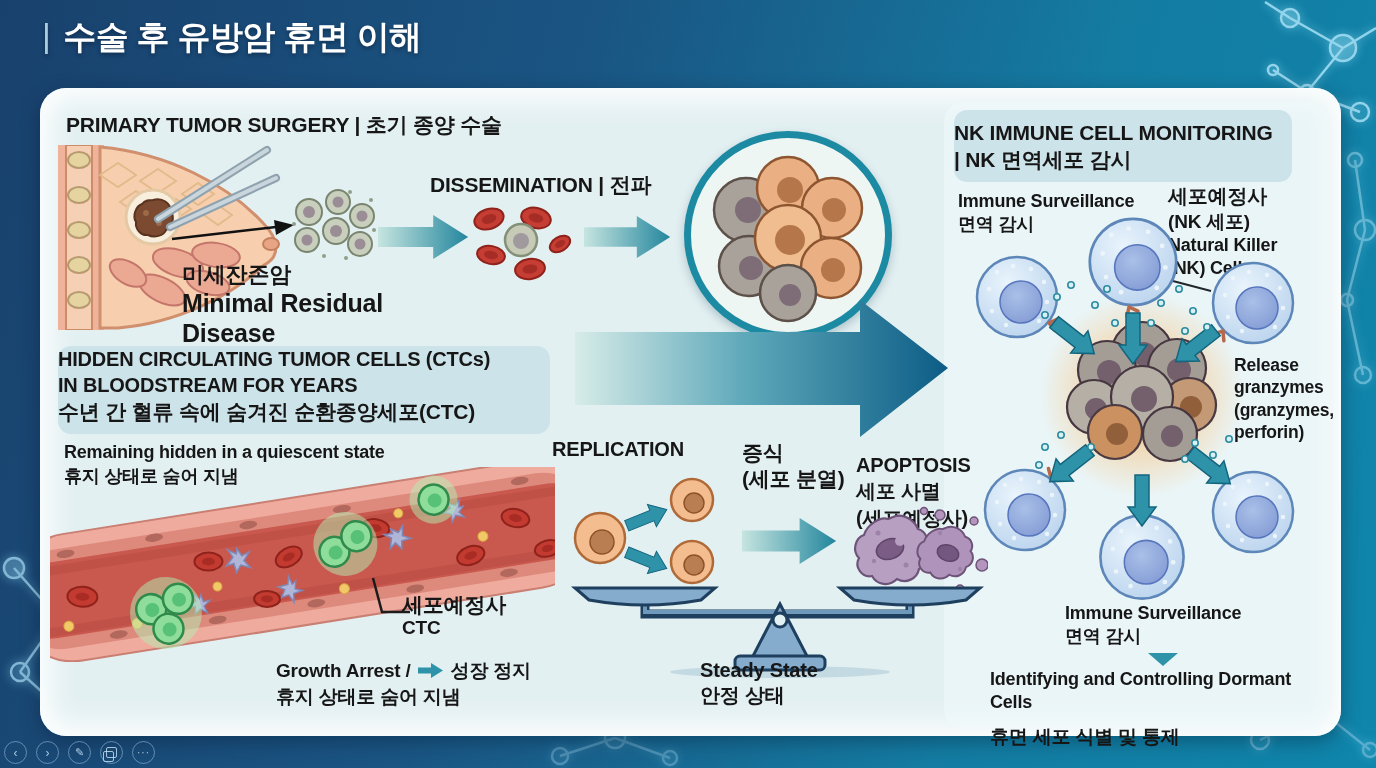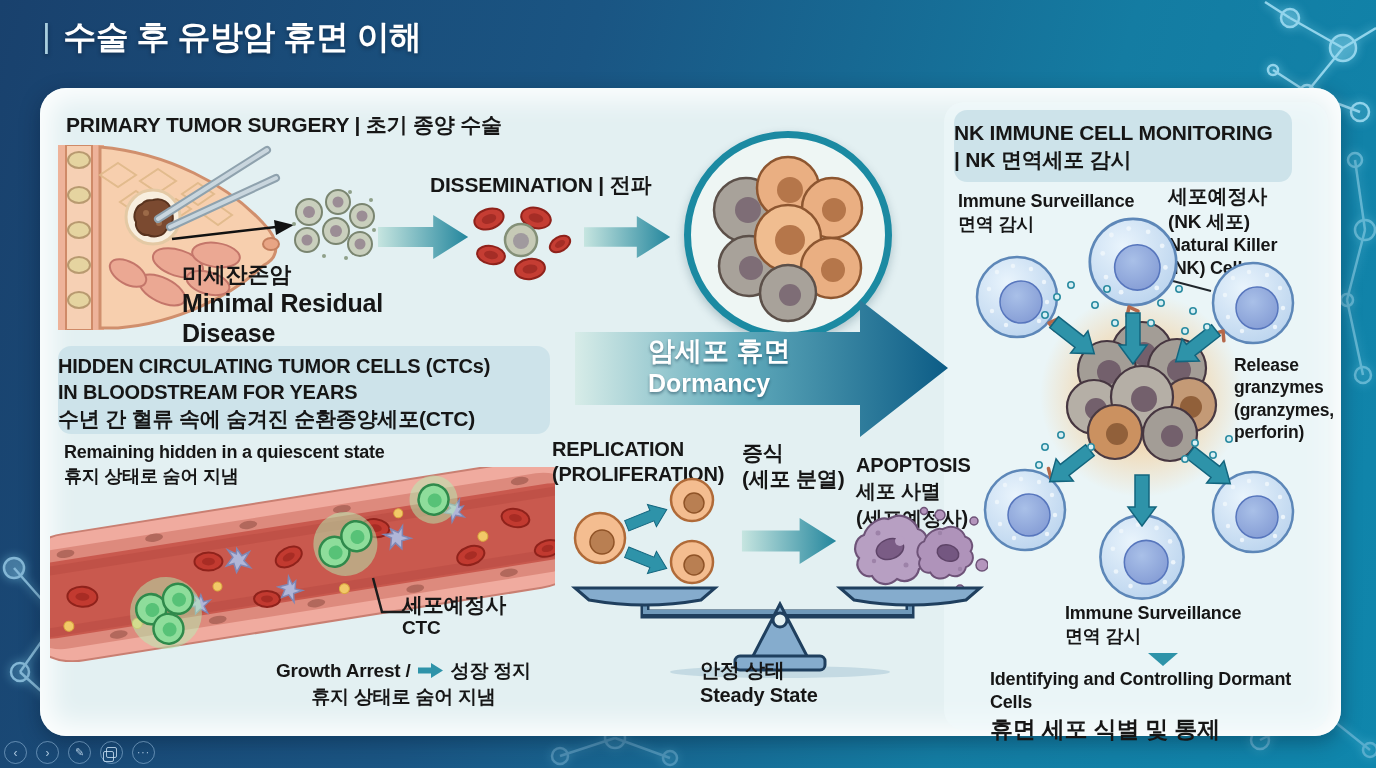--- a/index.html
+++ b/index.html
@@ -253,26 +253,22 @@
   <svg class="abs" style="left:575px;top:295px;" width="375" height="150" viewBox="0 0 375 150">
     <defs>
         <linearGradient id="dgrad" x1="0" y1="0" x2="1" y2="0">
       <stop offset="0" stop-color="#d7ece8"></stop>
           <stop offset="0.45" stop-color="#5fa9ba"></stop>
           <stop offset="1" stop-color="#0c5c86"></stop>
         </linearGradient>
       </defs>
     <polygon points="0,37 285,37 285,5 373,73 285,142 285,110 0,110" fill="url(#dgrad)"></polygon>
   </svg>
-  <div class="abs ctr dormtxt" style="left:648px;top:334px;width:250px;">
-    <div style="font-size:27px;line-height:1.3;">암세포 휴면</div>
-    <div style="font-size:25px;line-height:1.15;">Dormancy</div>
-  </div>
-
-  <div class="abs hbox ctr" style="left:58px;top:346px;width:492px;height:88px;padding-top:7px;box-sizing:border-box;">
+
+  <div class="abs hbox ctr" style="left:58px;top:346px;width:492px;height:88px;box-sizing:border-box;">
     <div class="txt" style="font-size:20px;line-height:1.3;">HIDDEN CIRCULATING TUMOR CELLS (CTCs)</div>
     <div class="txt" style="font-size:20px;line-height:1.3;">IN BLOODSTREAM FOR YEARS</div>
     <div class="txt" style="font-size:21px;line-height:1.3;">수년 간 혈류 속에 숨겨진 순환종양세포(CTC)</div>
   </div>
   <div class="abs txt" style="left:64px;top:440px;font-size:18px;line-height:1.35;">
     <div>Remaining hidden in a quiescent state</div>
     <div>휴지 상태로 숨어 지냄</div>
   </div>
 
   <svg class="abs" style="left:50px;top:467px;" width="505" height="195" viewBox="0 0 505 195">
@@ -377,34 +373,33 @@
   </svg>
 
   <svg class="abs" style="left:368px;top:575px;" width="50" height="45" viewBox="0 0 50 45">
     <polyline points="5,3 14,37 42,37" fill="none" stroke="#1c1c1c" stroke-width="2.5"></polyline>
   </svg>
   <div class="abs txt ctr" style="left:402px;top:592px;width:150px;">
     <div style="font-size:21px;">세포예정사</div>
     <div style="font-size:19px;">CTC</div>
   </div>
 
-  <div class="abs txt" style="left:276px;top:658px;font-size:19px;line-height:1.35;text-align:center;">
+  <div class="abs txt" style="left:276px;top:658px;font-size:19px;line-height:1.35;">
     <div style="display:flex;align-items:center;gap:7px;">
       <span>Growth Arrest /</span>
       <svg width="26" height="15" viewBox="0 0 26 15">
         <polygon points="0,4.5 13,4.5 13,0 25,7.5 13,15 13,10.5 0,10.5" fill="#2e93a9"></polygon>
       </svg>
       <span>성장 정지</span>
     </div>
     <div>휴지 상태로 숨어 지냄</div>
   </div>
 
   <div class="abs txt ctr" style="left:552px;top:437px;width:208px;font-size:20px;line-height:1.25;">
     <div>REPLICATION</div>
-    <div>(PROLIFERATION)</div>
   </div>
   <div class="abs txt ctr" style="left:742px;top:440px;width:108px;font-size:21px;line-height:1.25;">
     <div>증식</div>
     <div>(세포 분열)</div>
   </div>
   <div class="abs txt ctr" style="left:856px;top:452px;width:125px;font-size:20px;line-height:1.32;">
     <div>APOPTOSIS</div>
     <div>세포 사멸</div>
     <div>(세포예정사)</div>
   </div>
@@ -463,22 +458,22 @@
     <g fill="#85accd" stroke="#1f3f5e" stroke-width="3">
       <path d="M10,8 L150,8 L136,20 Q80,30 24,20 Z"></path>
       <path d="M275,8 L415,8 L401,20 Q345,30 289,20 Z"></path>
       <path d="M215,24 L187,78 L243,78 Z"></path>
     </g>
     <circle cx="215" cy="40" r="7" fill="#e4f1f2" stroke="#1f3f5e" stroke-width="3"></circle>
     <rect x="170" y="76" width="90" height="14" rx="5" fill="#85accd" stroke="#1f3f5e" stroke-width="3"></rect>
   </svg>
 
   <div class="abs txt ctr" style="left:700px;top:658px;width:180px;font-size:20px;line-height:1.25;">
+    <div>Steady State</div>
     <div>안정 상태</div>
-    <div>Steady State</div>
   </div>
 
   <div class="abs hbox ctr" style="left:954px;top:110px;width:338px;height:72px;padding-top:9px;box-sizing:border-box;">
     <div class="txt" style="font-size:21px;line-height:1.3;">NK IMMUNE CELL MONITORING</div>
     <div class="txt" style="font-size:21px;line-height:1.3;">| NK 면역세포 감시</div>
   </div>
   <div class="abs txt" style="left:958px;top:190px;font-size:18px;line-height:1.3;">
     <div>Immune Surveillance</div>
     <div>면역 감시</div>
   </div>
@@ -600,21 +595,21 @@
     <div>perforin)</div>
   </div>
 
   <div class="abs txt ctr" style="left:1065px;top:602px;width:200px;font-size:18px;line-height:1.3;">
     <div>Immune Surveillance</div>
     <div>면역 감시</div>
   </div>
   <div class="abs tri-down" style="left:1148px;top:653px;"></div>
   <div class="abs txt ctr" style="left:990px;top:668px;width:345px;line-height:1.3;">
     <div style="font-size:18px;">Identifying and Controlling Dormant Cells</div>
-    <div style="font-size:23px;">휴면 세포 식별 및 통제</div>
+    <div style="font-size:19px;margin-top:10px;">휴면 세포 식별 및 통제</div>
   </div>
 
   <div class="abs toolbar">
     <button class="tbtn">
       <span>‹</span>
     </button>
     <button class="tbtn">
       <span>›</span>
     </button>
     <button class="tbtn">

